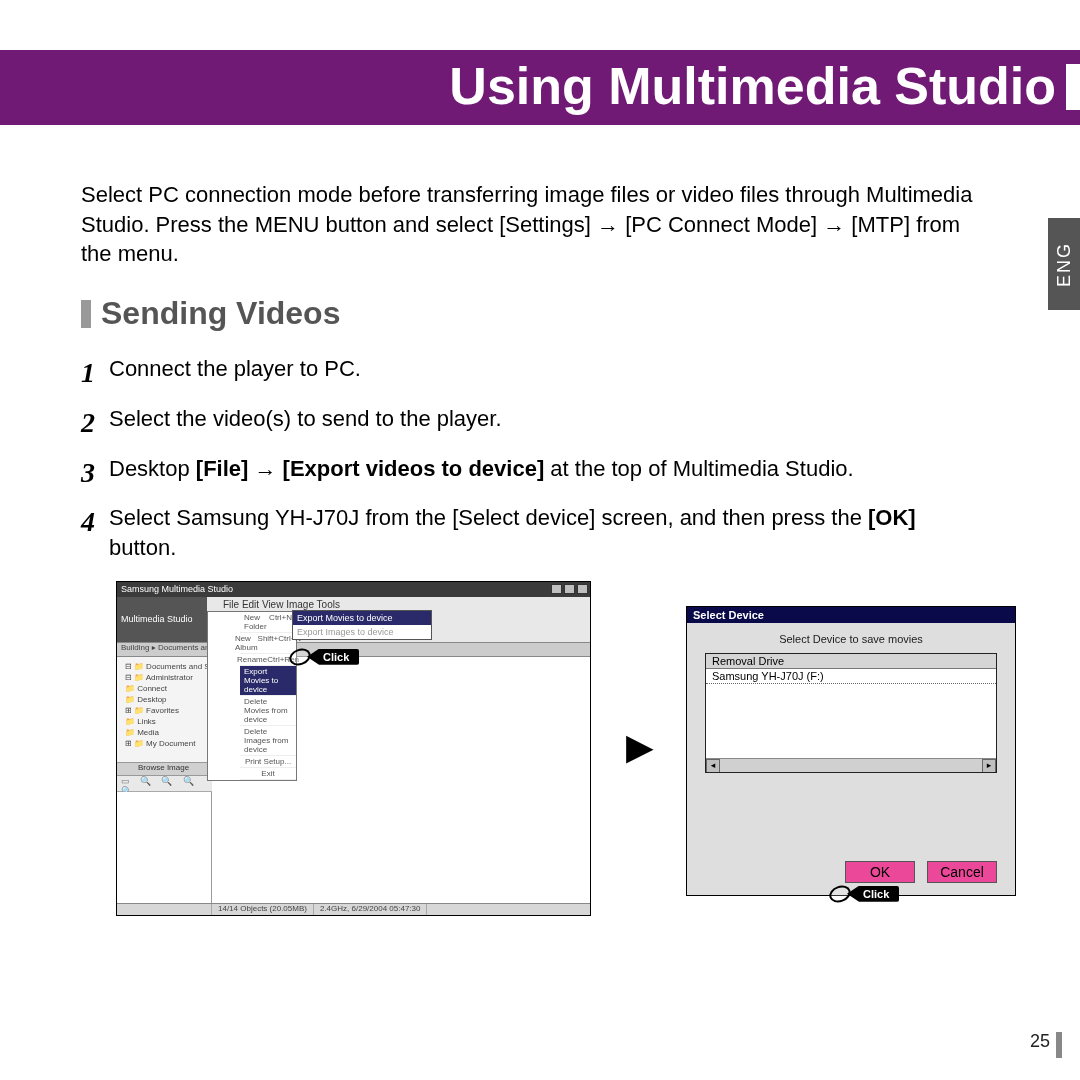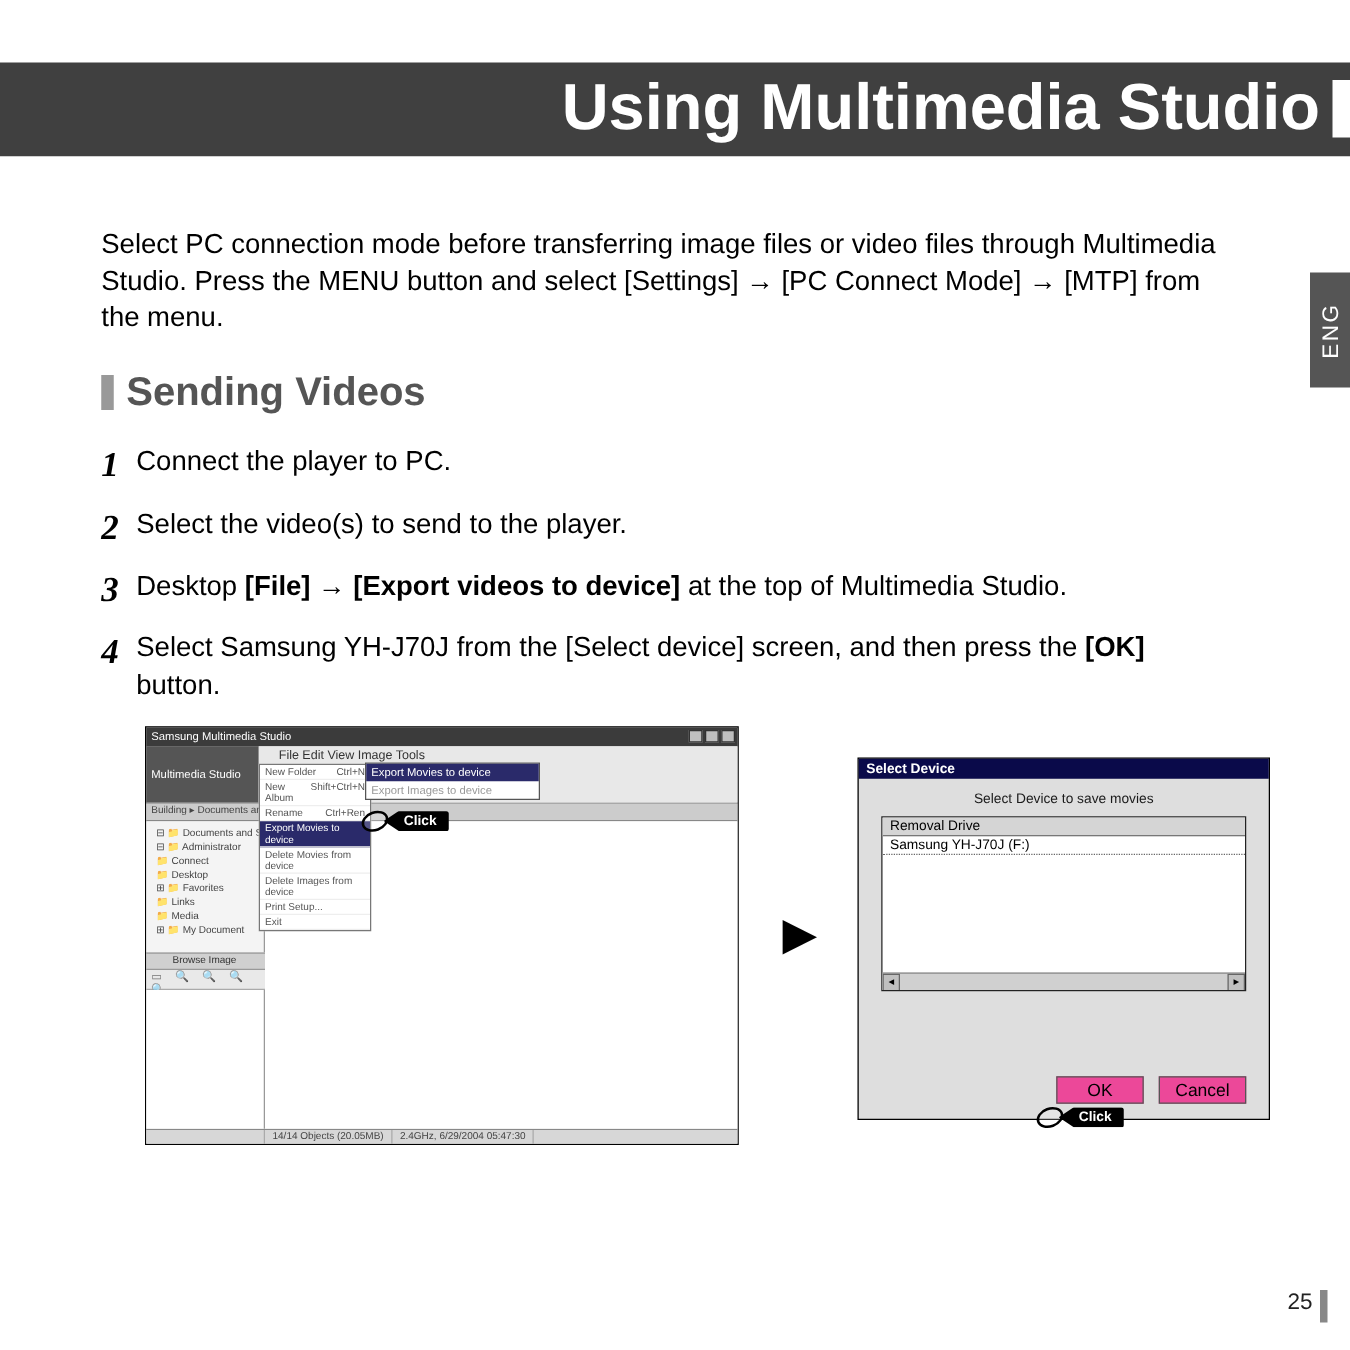--- a/index.html
+++ b/index.html
@@ -11,21 +11,21 @@
     position: relative;
     overflow: hidden;
     color: #000;
   }
   .header-band {
     position: absolute;
     top: 50px;
     left: 0;
     width: 1080px;
     height: 75px;
-    background: #404040;
+    background: #701a75;
     text-align: right;
   }
   .header-title {
     position: absolute;
     right: 24px;
     top: 6px;
     font-size: 52px;
     font-weight: bold;
     color: #fff;
     letter-spacing: 0px;
@@ -168,21 +168,21 @@
   .apptop .menubar .openmenu {
     position: absolute;
     left: 0;
     top: 14px;
     width: 90px;
     background: #fff;
     border: 1px solid #777;
     font-size: 8px;
     z-index: 4;
   }
-  .apptop .menubar .openmenu div { padding: 1px 4px; border-bottom: 1px solid #eee; display:flex; justify-content:space-between; color:#555;}
+  .apptop .menubar .openmenu div { padding: 1px 4px; border-bottom: 1px solid #eee; display:flex; justify-content:center; color:#555;margin-left:32px;}
   .apptop .menubar .openmenu .hl { background: #2a2a6a; color:#fff; }
 
   .submenu {
     position: absolute;
     left: 175px;
     top: 28px;
     width: 140px;
     background: #fff;
     border: 1px solid #555;
     font-size: 9px;
@@ -297,21 +297,21 @@
   .dialog .prompt {
     text-align: center;
     font-size: 11px;
     padding: 10px 0 8px;
     color: #1a1a1a;
   }
   .dialog .listbox {
     margin: 0 18px;
     background: #fff;
     border: 1px solid #222;
-    height: 140px;
+    height: 120px;
     position: relative;
     overflow: hidden;
   }
   .dialog .listbox .groupheader {
     background: #d5d5d5;
     border-bottom: 1px solid #777;
     font-size: 11px;
     padding: 1px 6px;
   }
   .dialog .listbox .listitem {

